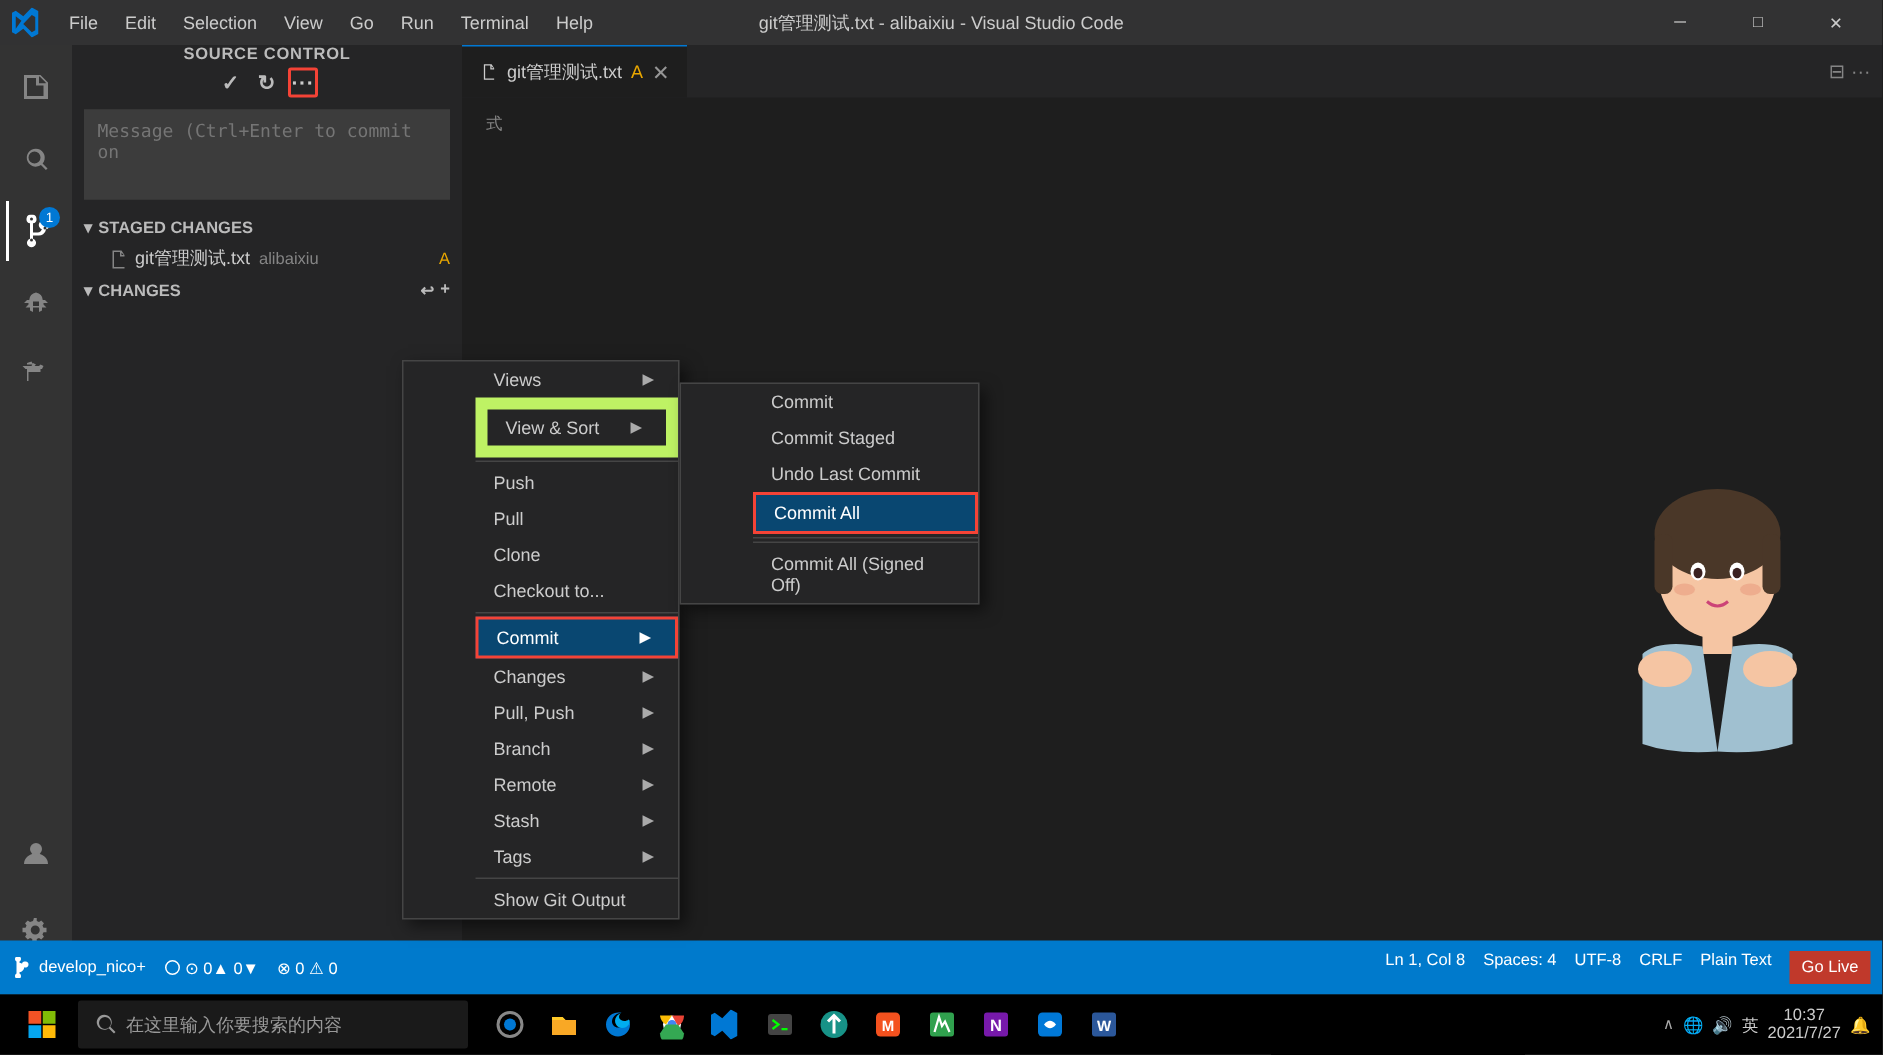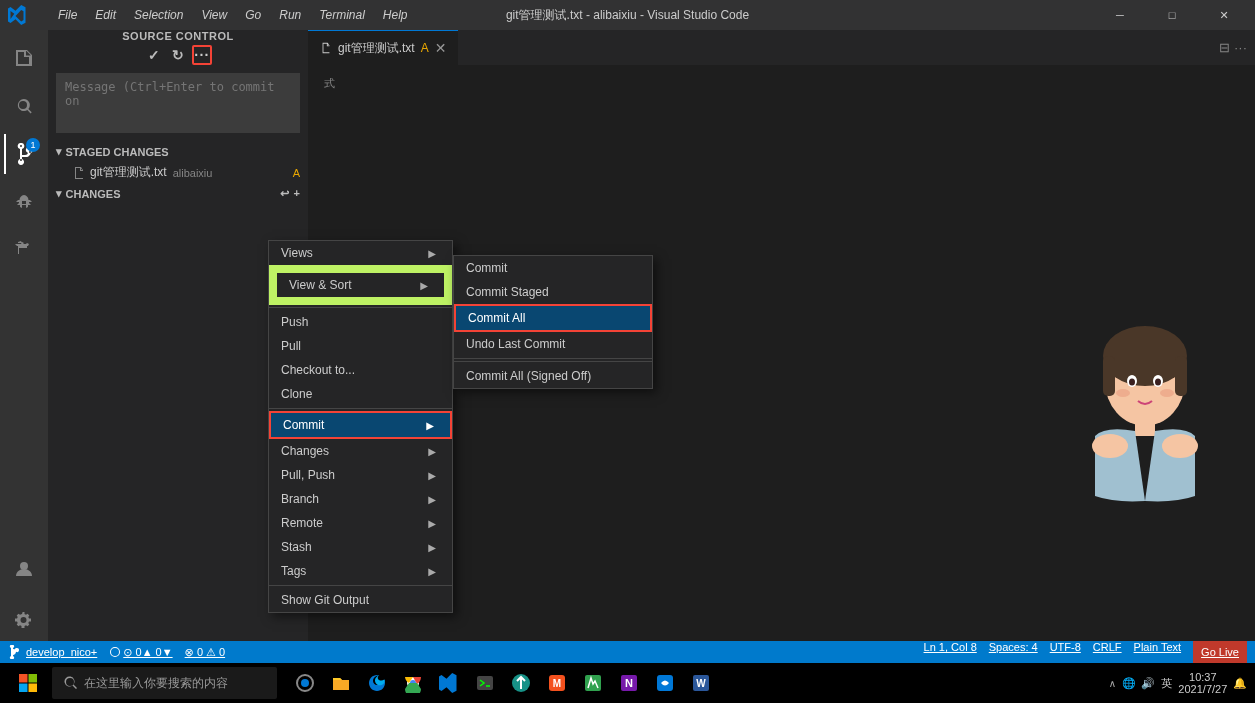--- a/index.html
+++ b/index.html
@@ -20,22 +20,21 @@
       background: #323233;
       display: flex;
       align-items: center;
       justify-content: space-between;
       padding: 0 8px;
       user-select: none;
     }
     .title-bar-left {
       display: flex;
       align-items: center;
-      gap: 22px;
-      font-style: italic;
+      gap: 10px;
     }
     .title-bar-menus {
       display: flex;
       align-items: center;
       gap: 2px;
       font-size: 12px;
     }
     .title-bar-menus span {
       padding: 2px 8px;
       cursor: pointer;
@@ -237,29 +236,28 @@
       position: absolute;
       right: 0;
       bottom: 60px;
       width: 220px;
       height: 280px;
       overflow: hidden;
     }
 
     
     .status-bar {
-      height: 22px;
+      height: 36px;
       background: #007acc;
       display: flex;
       align-items: center;
       padding: 0 8px;
       font-size: 11px;
       color: #fff;
       gap: 12px;
-      text-decoration: underline;
     }
     .status-bar-right {
       margin-left: auto;
       display: flex;
       gap: 12px;
     }
 
     
     .taskbar {
       height: 40px;
@@ -281,21 +279,21 @@
       justify-content: center;
       cursor: pointer;
     }
     .taskbar-search {
       display: flex;
       align-items: center;
       background: #1a1a1a;
       border-radius: 2px;
       padding: 16px 12px;
       height: 30px;
-      width: 225px;
+      width: 260px;
       color: #999;
       font-size: 12px;
       gap: 6px;
     }
     .taskbar-icons {
       display: flex;
       gap: 4px;
       margin-left: 8px;
     }
     .taskbar-icon {
@@ -329,20 +327,21 @@
     }
 
     
     .context-menu {
       position: absolute;
       background: #252526;
       border: 1px solid #454545;
       min-width: 180px;
       box-shadow: 4px 4px 10px rgba(0,0,0,0.5);
       z-index: 200;
+      padding-left: 48px;
     }
     .menu-item {
       display: flex;
       align-items: center;
       justify-content: space-between;
       padding: 5px 16px 5px 12px;
       cursor: pointer;
       font-size: 12px;
       color: #ccc;
       position: relative;
@@ -567,24 +566,24 @@
       <span class="menu-arrow">▶</span>
     </div>
     <div class="menu-separator"></div>
     <div class="menu-item">
       <span>Push</span>
     </div>
     <div class="menu-item">
       <span>Pull</span>
     </div>
     <div class="menu-item">
+      <span>Clone</span>
+    </div>
+    <div class="menu-item">
       <span>Checkout to...</span>
-    </div>
-    <div class="menu-item">
-      <span>Clone</span>
     </div>
     <div class="menu-separator"></div>
     <div class="menu-item highlighted commit-highlighted" style="border: 2px solid #f44336; background:#094771;">
       <span style="color:#fff;">Commit</span>
       <span class="menu-arrow" style="color:#fff;">▶</span>
     </div>
     <div class="menu-item">
       <span>Changes</span>
       <span class="menu-arrow">▶</span>
     </div>
@@ -614,25 +613,25 @@
     </div>
   </div>
 
   <div class="sub-menu context-menu">
     <div class="menu-item">
       <span>Commit</span>
     </div>
     <div class="menu-item">
       <span>Commit Staged</span>
     </div>
+    <div class="menu-item">
+      <span>Undo Last Commit</span>
+    </div>
     <div class="menu-item bordered-highlight" style="border: 2px solid #f44336; background: #094771;">
       <span style="color:#fff;">Commit All</span>
-    </div>
-    <div class="menu-item">
-      <span>Undo Last Commit</span>
     </div>
     <div class="menu-separator"></div>
     <div class="menu-separator"></div>
     <div class="menu-item">
       <span>Commit All (Signed Off)</span>
     </div>
   </div>
 </div>
 
 <div class="status-bar" style="position:absolute; bottom:40px; left:0; right:0;">

